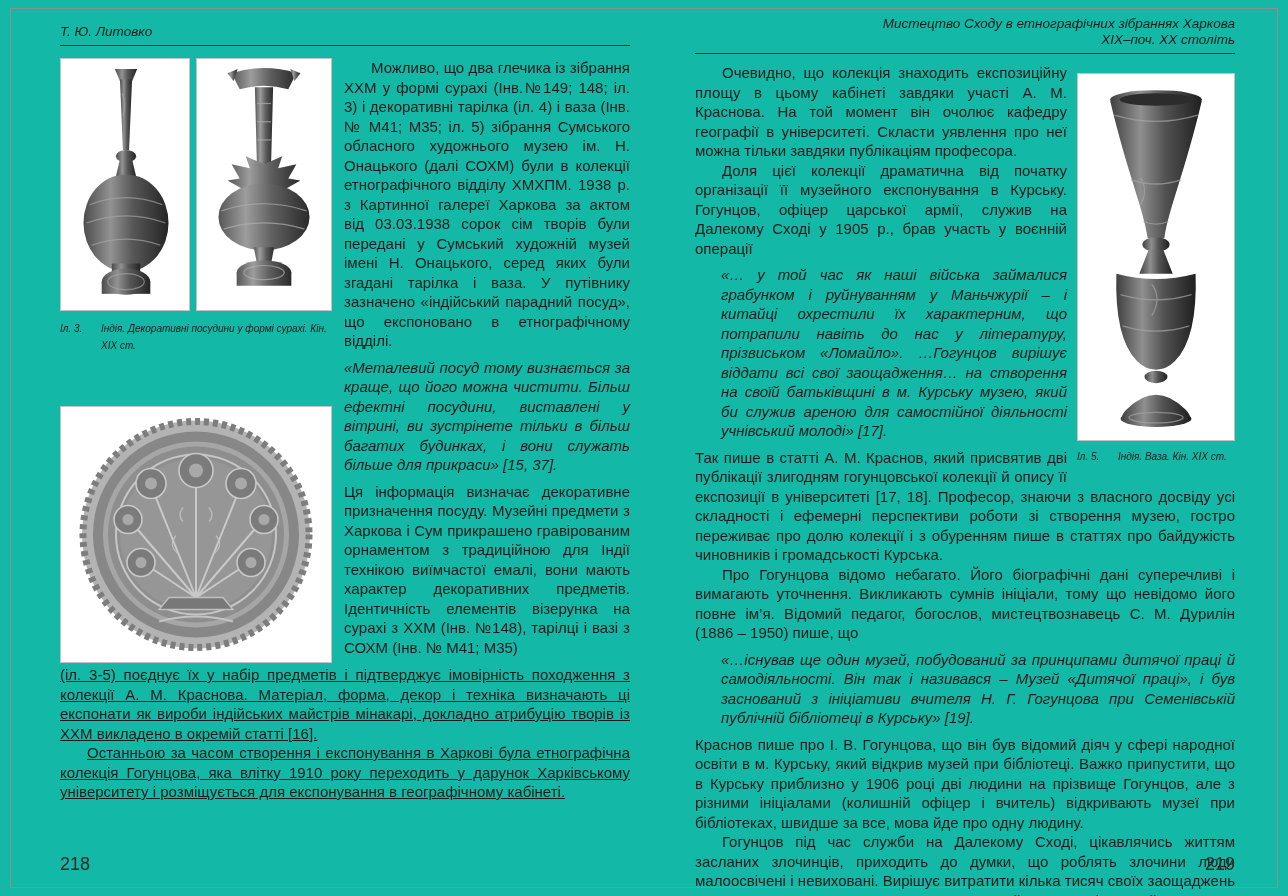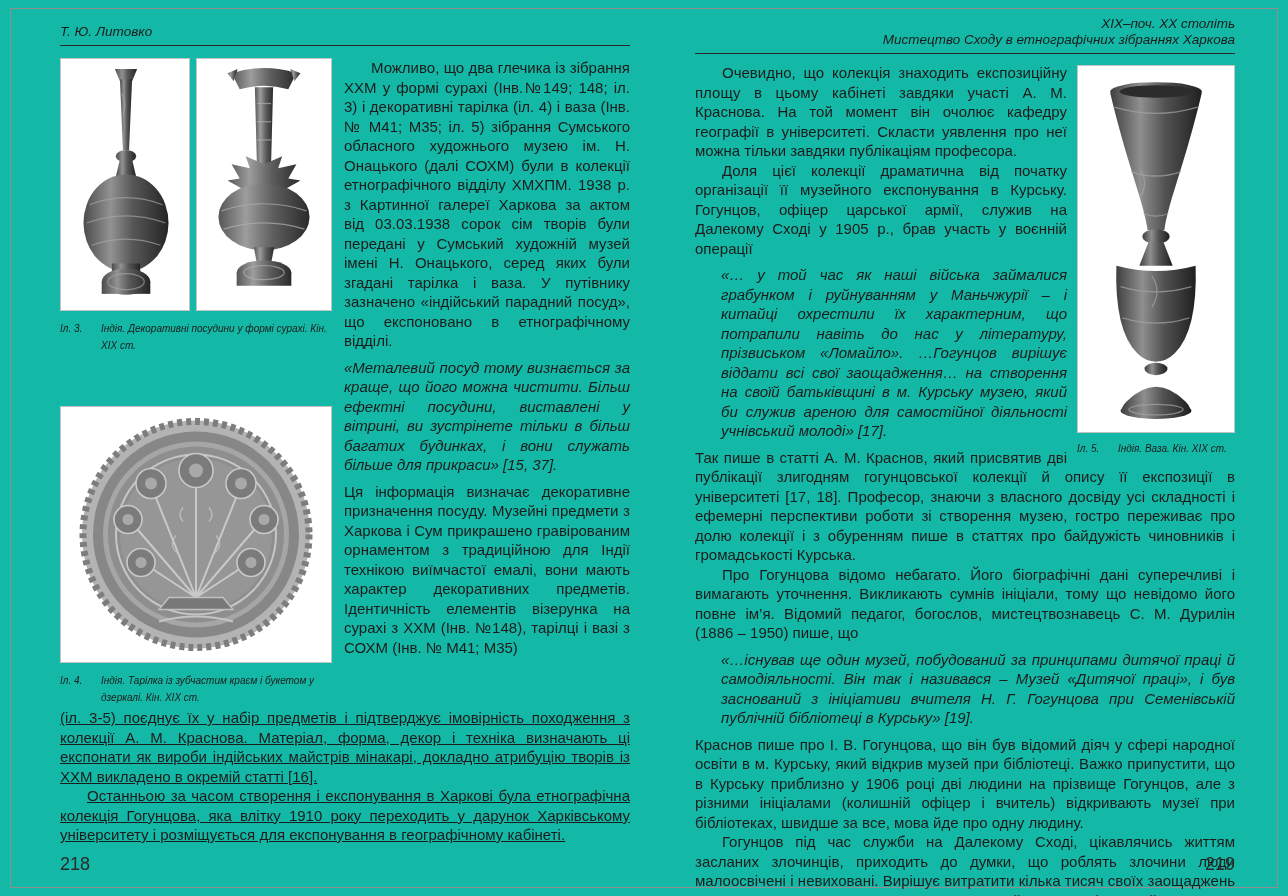--- a/index.html
+++ b/index.html
@@ -38,21 +38,21 @@
   .photo svg { display:block; }
   .ph-a { width:130px; height:253px; }
   .ph-b { width:136px; height:253px; }
   .ph-plate { width:272px; height:257px; margin-top:52px; }
   .ph-tall { width:158px; height:368px; }
   .cap { display:flex; font-style:italic; font-size:10px; line-height:16.5px; margin-top:10px; }
   .cap .lbl { width:41px; flex:none; }
   .cap .txt { flex:1; }
   
   .rp-body { margin-top:9px; }
-  .fig5 { float:right; width:158px; margin:2px 0 4px 10px; }
+  .fig5 { float:right; width:158px; margin:10px 0 4px 10px; }
   .fig5 .cap { margin-top:8px; }
   
   .pn { position:absolute; top:854px; font-size:18px; color:#2a2a2a; }
   .pn-left { left:60px; }
   .pn-right { left:auto; right:53px; }
 </style>
 </head>
 <body>
 
 <div class="sheet">
@@ -172,43 +172,39 @@
             <path d="M88,206 Q125,196 162,206" stroke="#c4c4c4" stroke-width="2" fill="none"></path>
             <g stroke="#c4c4c4" stroke-width="1.4" fill="none" opacity="0.8">
               <path d="M105,120 q-8,10 2,18"></path>
               <path d="M145,120 q8,10 -2,18"></path>
               <path d="M112,92 q-6,8 0,14"></path>
               <path d="M138,92 q6,8 0,14"></path>
             </g>
           </svg>
         </div>
 
-        <div class="cap">
-          <span class="lbl">Іл. 4.</span>
-          <span class="txt">Індія. Тарілка із зубчастим краєм і букетом у дзеркалі. Кін. XIX ст.</span>
-        </div>
       </div>
 
       <div class="text-col body-txt">
         <p class="para indent">Можливо, що два глечика із зібрання ХХМ у формі сурахі (Інв.№149; 148; іл. 3) і декоративні тарілка (іл. 4) і ваза (Інв. № М41; М35; іл. 5) зібрання Сумського обласного художнього музею ім. Н. Онацького (далі СОХМ) були в колекції етнографічного відділу ХМХПМ. 1938 р. з Картинної галереї Харкова за актом від 03.03.1938 сорок сім творів були передані у Сумський художній музей імені Н. Онацького, серед яких були згадані тарілка і ваза. У путівнику зазначено «індійський парадний посуд», що експоновано в етнографічному відділі.</p>
         <p class="para quote">«Металевий посуд тому визнається за краще, що його можна чистити. Більш ефектні посудини, виставлені у вітрині, ви зустрінете тільки в більш багатих будинках, і вони служать більше для прикраси» [15, 37].</p>
         <p class="para">Ця інформація визначає декоративне призначення посуду. Музейні предмети з Харкова і Сум прикрашено гравірованим орнаментом з традиційною для Індії технікою виїмчастої емалі, вони мають характер декоративних предметів. Ідентичність елементів візерунка на сурахі з ХХМ (Інв. №148), тарілці і вазі з СОХМ (Інв. № М41; М35)</p>
       </div>
     </div>
 
     <div class="full-txt body-txt">
       <p class="para">(іл. 3-5) поєднує їх у набір предметів і підтверджує імовірність походження з колекції А. М. Краснова. Матеріал, форма, декор і техніка визначають ці експонати як вироби індійських майстрів мінакарі, докладно атрибуцію творів із ХХМ викладено в окремій статті [16].</p>
       <p class="para indent">Останньою за часом створення і експонування в Харкові була етнографічна колекція Гогунцова, яка влітку 1910 року переходить у дарунок Харківському університету і розміщується для експонування в географічному кабінеті.</p>
     </div>
   </div>
 
   <div class="page-right">
     <div class="rh rh-right">
+      <div>Мистецтво Сходу в етнографічних зібраннях Харкова</div>
       <div>XIX–поч. XX століть</div>
-      <div>Мистецтво Сходу в етнографічних зібраннях Харкова</div>
     </div>
 
     <div class="rp-body body-txt">
       <div class="fig5">
         <div class="photo ph-tall">
           <svg width="146" height="356" viewBox="0 0 140 340">
             <defs>
               <linearGradient id="metC" x1="0" y1="0" x2="1" y2="0">
                 <stop offset="0" stop-color="#3f3f3f"></stop>
                   <stop offset="0.33" stop-color="#8f8f8f"></stop>

